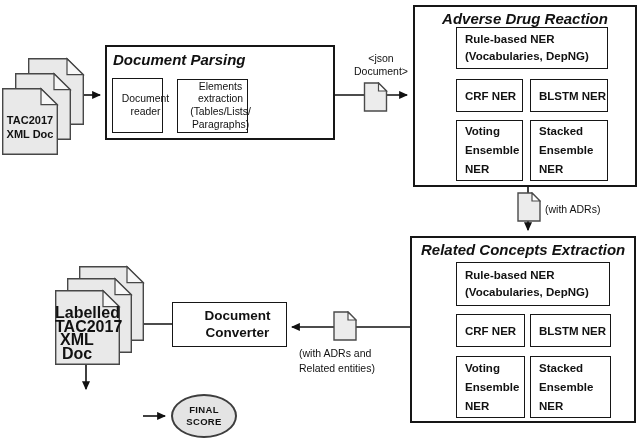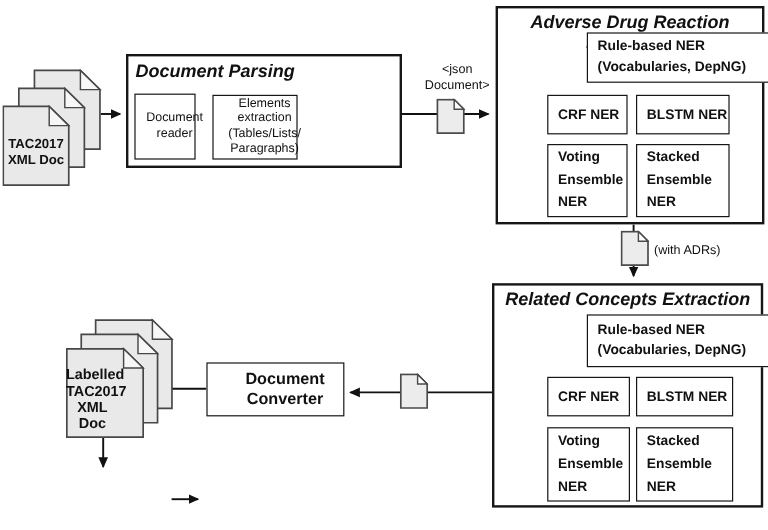--- a/index.html
+++ b/index.html
@@ -7,21 +7,21 @@
           font-family:"Liberation Sans",sans-serif;color:#111;}
   .abs{position:absolute;box-sizing:border-box;}
   .panel{background:#fff;border:2px solid #161616;}
   .sub{background:#fff;border:1.6px solid #161616;display:flex;flex-direction:column;justify-content:center;padding-left:16px;}
   .ctr{text-align:center;align-items:center;}
   .lft{text-align:left;padding-left:8px;}
   .b{font-weight:bold;}
   .title{font-weight:bold;font-size:15px;font-style:italic;}
   .step{font-size:10.4px;line-height:12.6px;}
   .ner{font-size:11.5px;font-weight:bold;white-space:nowrap;}
-  .ner2{font-size:11.5px;font-weight:bold;line-height:17px;white-space:nowrap;margin-left:33px;}
+  .ner2{font-size:11.5px;font-weight:bold;line-height:17px;white-space:nowrap;}
   .ner3{font-size:11.5px;font-weight:bold;line-height:19px;white-space:nowrap;}
   .doclabel{font-size:10.5px;line-height:14px;}
   .stacktext{position:absolute;text-align:center;font-weight:bold;}
   .wires{position:absolute;left:0;top:0;pointer-events:none;}
   .ellipse{background:#e4e4e4;border:2px solid #3d3d3d;border-radius:50%;
            display:flex;flex-direction:column;justify-content:center;align-items:center;
            font-weight:bold;font-size:9.5px;line-height:12px;letter-spacing:.3px;}
 </style>
 </head>
 <body>
@@ -131,37 +131,45 @@
   <div class="abs sub lft ner3" style="left:530px;top:356px;width:81px;height:62px;">
     <div>Stacked</div>
     <div>Ensemble</div>
     <div>NER</div>
   </div>
 
   <svg class="abs" style="left:333px;top:311px;" width="24" height="30" viewBox="0 0 24 30">
     <path d="M1 1 H15 L23 9 V29 H1 Z" fill="#ececec" stroke="#4a4a4a" stroke-width="1.4"></path>
     <path d="M15 1 V9 H23 Z" fill="#ffffff" stroke="#4a4a4a" stroke-width="1.2"></path>
   </svg>
+  <div class="abs doclabel" style="left:299px;top:346px;line-height:15px;">
+    <div>(with ADRs and</div>
+    <div>Related entities)</div>
+  </div>
 
   <div class="abs panel sub ctr b" style="left:172px;top:302px;width:115px;height:45px;font-size:13.5px;line-height:16.5px;">
     <div>Document</div>
     <div>Converter</div>
   </div>
 
   <svg class="abs" style="left:43px;top:264px;" width="102" height="102">
     <g>
       <path d="M36.7 2.7 H84 L100.3 18.7 V76.3 H36.7 Z" fill="#e9e9e9" stroke="#474747" stroke-width="1.4"></path>
       <path d="M84 2.7 L84 18.7 L100.3 18.7 Z" fill="#f7f7f7" stroke="#474747" stroke-width="1.2"></path>
       <path d="M24.7 14.7 H72 L88.3 30.7 V88.3 H24.7 Z" fill="#e9e9e9" stroke="#474747" stroke-width="1.4"></path>
       <path d="M72 14.7 L72 30.7 L88.3 30.7 Z" fill="#f7f7f7" stroke="#474747" stroke-width="1.2"></path>
       <path d="M12.7 26.7 H60 L76.3 42.7 V100.3 H12.7 Z" fill="#e9e9e9" stroke="#474747" stroke-width="1.4"></path>
       <path d="M60 26.7 L60 42.7 L76.3 42.7 Z" fill="#f7f7f7" stroke="#474747" stroke-width="1.2"></path>
     </g>
   </svg>
-  <div class="abs stacktext" style="left:55px;top:306px;width:44px;font-size:12px;line-height:13.5px;">
+  <div class="abs stacktext" style="left:55px;top:306px;width:44px;font-size:16px;line-height:13.5px;">
     <div>Labelled</div>
     <div>TAC2017</div>
     <div>XML Doc</div>
   </div>
 
 
+  <div class="abs ellipse" style="left:171px;top:394px;width:66px;height:44px;">
+    <div>FINAL</div>
+    <div>SCORE</div>
+  </div>
 
 </div>
 
 </body></html>

